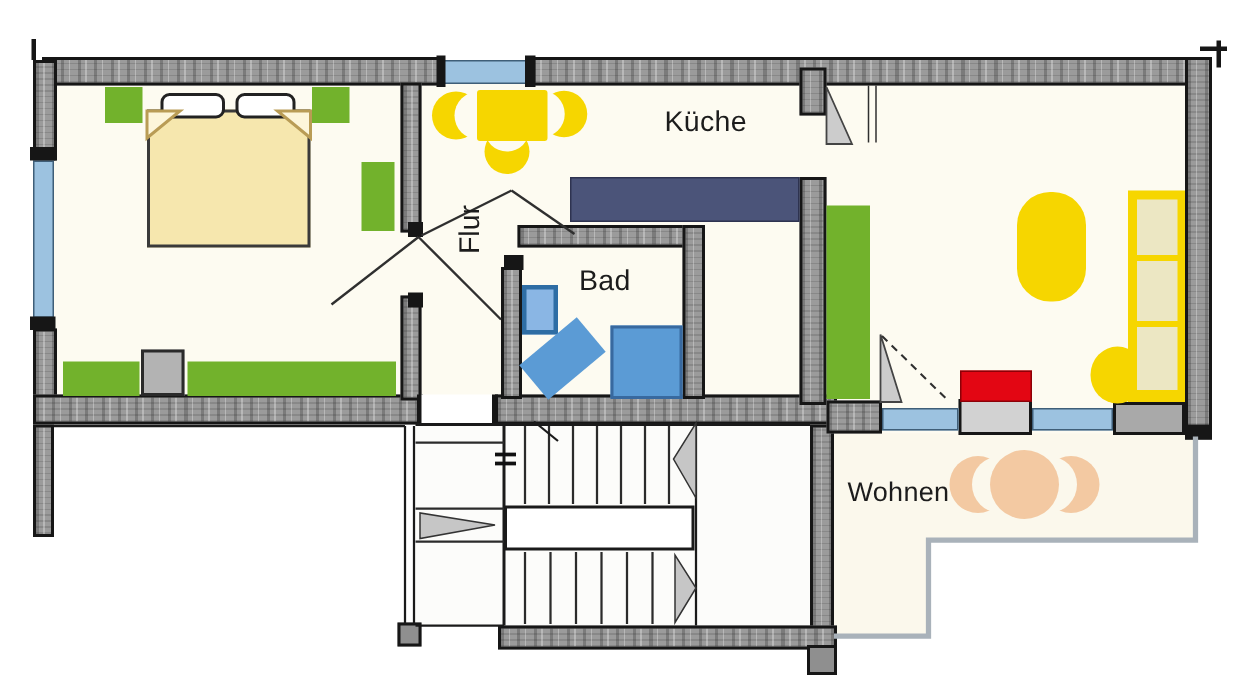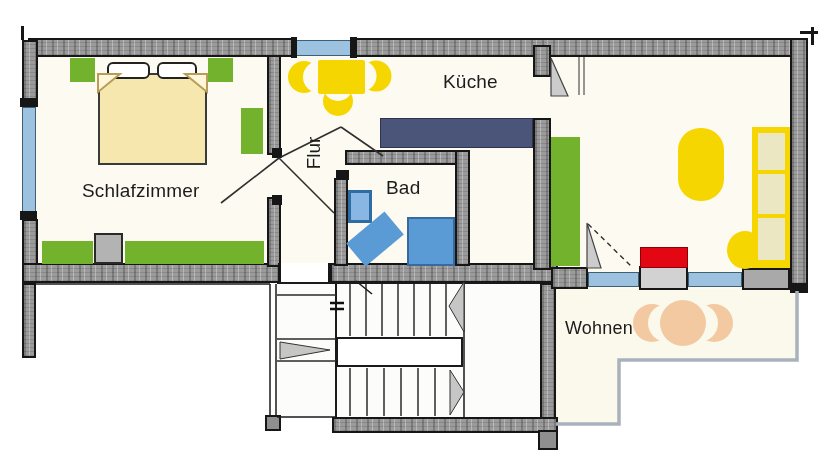--- a/index.html
+++ b/index.html
@@ -177,21 +177,20 @@
 
     <g>
       <circle cx="652" cy="323" r="19" style="fill:var(--balcony-furniture,#f3c9a2)"></circle>
       <circle cx="667" cy="323" r="19" style="fill:var(--balcony-floor,#fbf8ec)"></circle>
       <circle cx="714" cy="323" r="19" style="fill:var(--balcony-furniture,#f3c9a2)"></circle>
       <circle cx="699" cy="323" r="19" style="fill:var(--balcony-floor,#fbf8ec)"></circle>
       <circle cx="683" cy="323" r="23" style="fill:var(--balcony-furniture,#f3c9a2)"></circle>
     </g>
   </svg>
 
-  <div class="label" style="left:82px;top:180px">Schlafzimmer</div>
   <div class="abs flur-wrap" style="left:292px;top:127px;width:44px;height:52px">
     <span>Flur</span>
   </div>
   <div class="label" style="left:443px;top:71px">Küche</div>
   <div class="label" style="left:386px;top:177px">Bad</div>
   <div class="label label-balkon" style="left:565px;top:318px">Wohnen</div>
 
 </div>
 
 </body></html>

